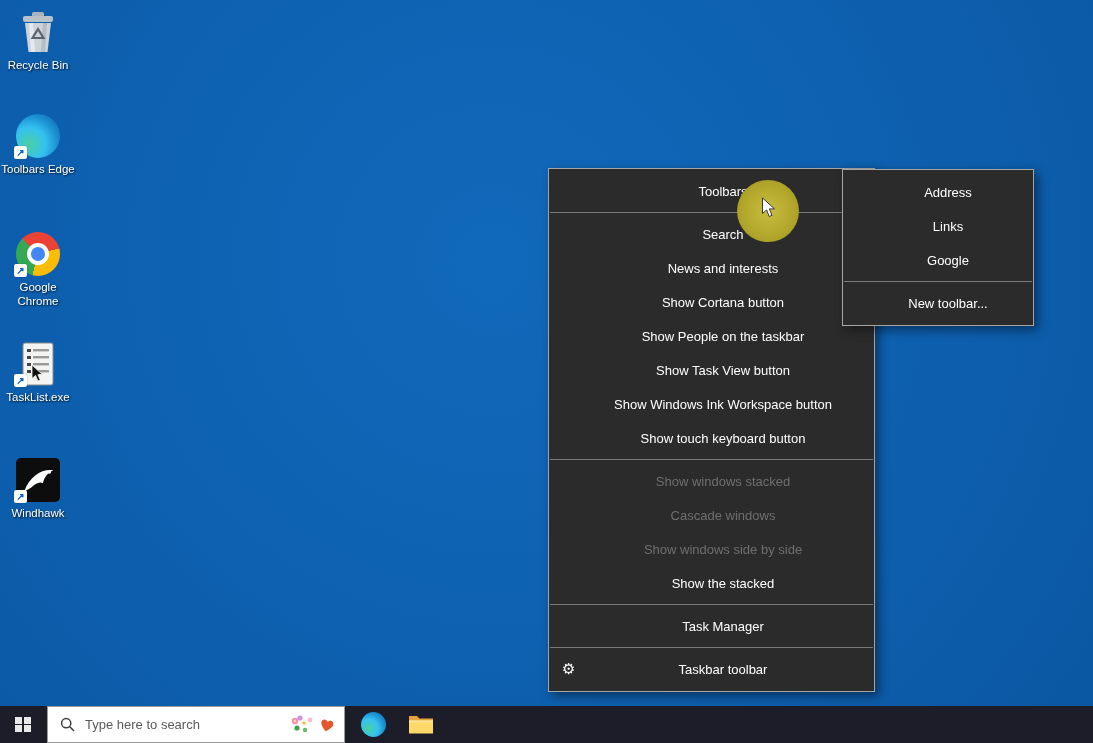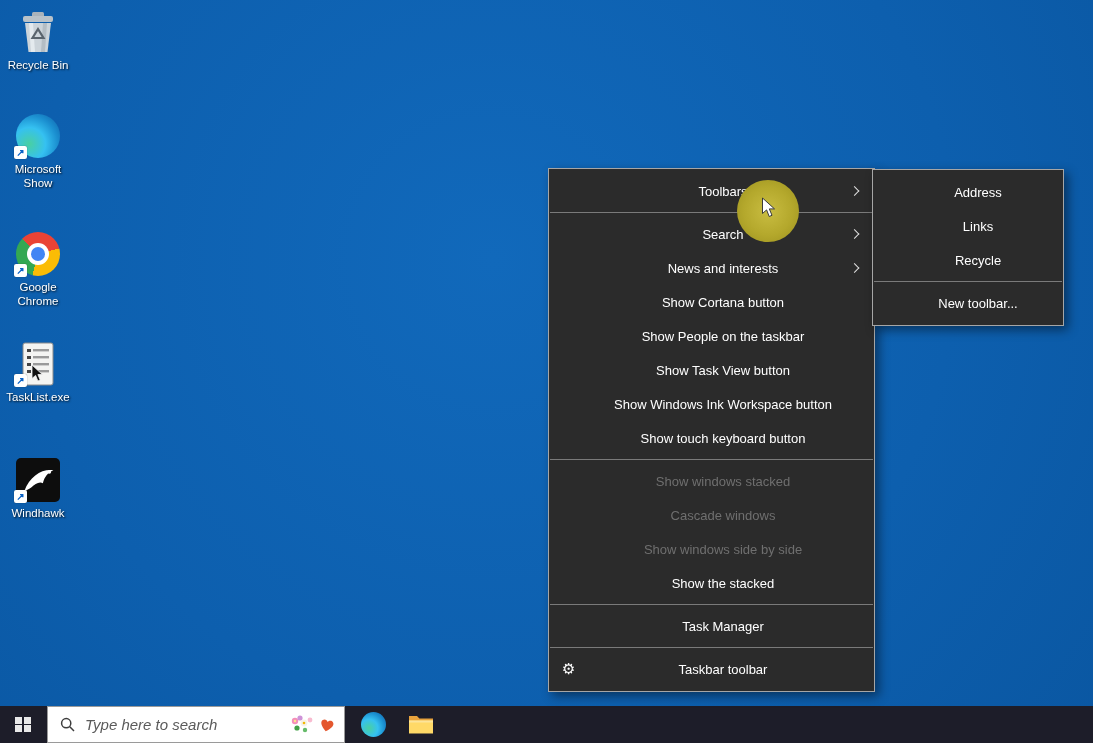--- a/index.html
+++ b/index.html
@@ -30,40 +30,40 @@
   .menu-item { height:34px; display:flex; align-items:center; position:relative;
               padding:0 14px 0 37px; color:#fff; font-size:13px; white-space:nowrap;justify-content:center; }
   .menu-item.disabled { color:#6f6f6f; }
   .menu-sep { border-top:1px solid #7a7a7a; margin:4px 1px; height:0; }
   .chevron { position:absolute; right:16px; top:50%; width:7px; height:7px;
               border-top:1.6px solid #e0e0e0; border-right:1.6px solid #e0e0e0;
               transform:translateY(-50%) rotate(45deg); }
   .mi-gear { position:absolute; left:13px; top:50%; transform:translateY(-52%);
               font-size:15px; color:#fff; font-family:"DejaVu Sans", sans-serif; }
 
-  .submenu { position:absolute; left:872px; top:169px; width:192px; background:#2b2b2b;
+  .submenu { position:absolute; left:842px; top:169px; width:192px; background:#2b2b2b;
               border:1px solid #a6a6a6; box-shadow:4px 4px 10px rgba(0,0,0,.45); padding:5px 0; z-index:11; }
   .submenu .menu-item { padding-left:34px; }
 
   
   .click-highlight { position:absolute; left:737px; top:180px; width:62px; height:62px; border-radius:50%;
               background: radial-gradient(circle, #c9bd41 0%, #b4a82c 55%, #9a8f1e 100%); z-index:20; }
   .cursor-white { position:absolute; left:24px; top:17px; }
   .cursor-black { position:absolute; left:31px; top:364px; z-index:6; }
 
   
   .taskbar { position:absolute; left:0; bottom:0; width:1093px; height:37px; background:#1d1d29; z-index:5; }
   .start-button { position:absolute; left:0; top:0; width:46px; height:37px;
               display:flex; align-items:center; justify-content:center; }
   .win-logo { display:grid; grid-template-columns:7px 7px; grid-template-rows:7px 7px; gap:1.5px; }
   .win-logo span { background:#e9e9e9; }
   .search-box { position:absolute; left:47px; top:0; width:298px; height:37px; background:#fff;
               border:1px solid #9a9a9a; display:flex; align-items:center; padding:0 8px 0 12px; }
-  .search-box input { border:none; outline:none; flex:1; font-size:15px; color:#737373;
-              font-family:"Liberation Sans", sans-serif; background:transparent; min-width:0;font-style:italic; }
+  .search-box input { border:none; outline:none; flex:1; font-size:13px; color:#737373;
+              font-family:"Liberation Sans", sans-serif; background:transparent; min-width:0; }
   .search-box input::placeholder { color:#5a5a5a; opacity:1; }
   .sh-icons { display:flex; align-items:center; gap:2px; }
   .tb-btn { position:absolute; top:0; height:37px; width:42px; display:flex; align-items:center; justify-content:center; }
   .edge-tb { width:25px; height:25px; border-radius:50%;
               background: radial-gradient(circle at 32% 65%, #49d0a2 0%, #35c1f1 38%, #1b8fd0 66%, #0c59a4 100%); }
 </style>
 </head>
 <body>
 
 <div id="screen">
@@ -80,21 +80,21 @@
       </svg>
     </div>
     <div class="di-label">Recycle Bin</div>
   </div>
 
   <div class="desktop-icon" style="top:112px; left:0;">
     <div class="di-img">
       <div class="edge-ball"></div>
       <span class="shortcut-badge">↗</span>
     </div>
-    <div class="di-label">Microsoft Show</div>
+    <div class="di-label">Toolbars Edge</div>
   </div>
 
   <div class="desktop-icon" style="top:230px; left:0;">
     <div class="di-img">
       <div class="chrome-ball"></div>
       <span class="shortcut-badge">↗</span>
     </div>
     <div class="di-label">Google Chrome</div>
   </div>
 
@@ -187,21 +187,21 @@
   </div>
 
   <div class="submenu">
     <div class="menu-item">
       <span>Address</span>
     </div>
     <div class="menu-item">
       <span>Links</span>
     </div>
     <div class="menu-item">
-      <span>Recycle</span>
+      <span>Google</span>
     </div>
     <div class="menu-sep"></div>
     <div class="menu-item">
       <span>New toolbar...</span>
     </div>
   </div>
 
   <div class="click-highlight">
     <svg class="cursor-white" width="15" height="21" viewBox="0 0 15 21">
       <path d="M1.5 1 L1.5 16.5 L5.6 12.9 L8.2 19.5 L11 18.3 L8.3 11.9 L13.5 11.9 Z" fill="#fff" stroke="#3a3a3a" stroke-width="1"></path>

